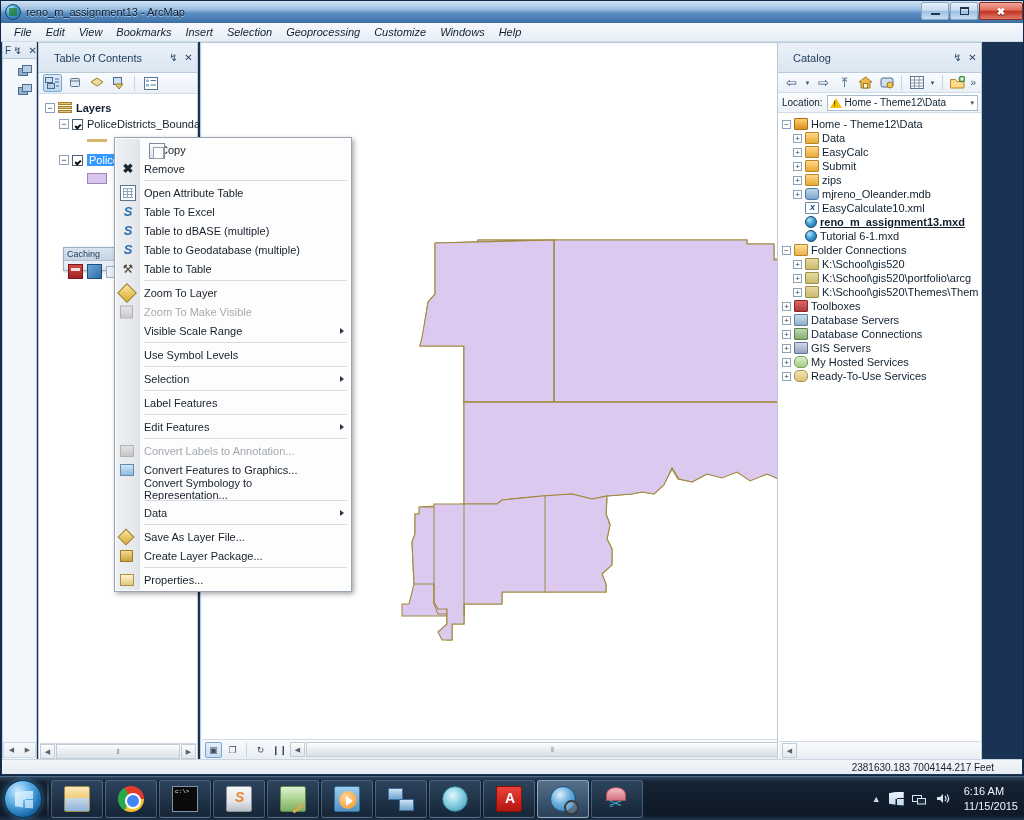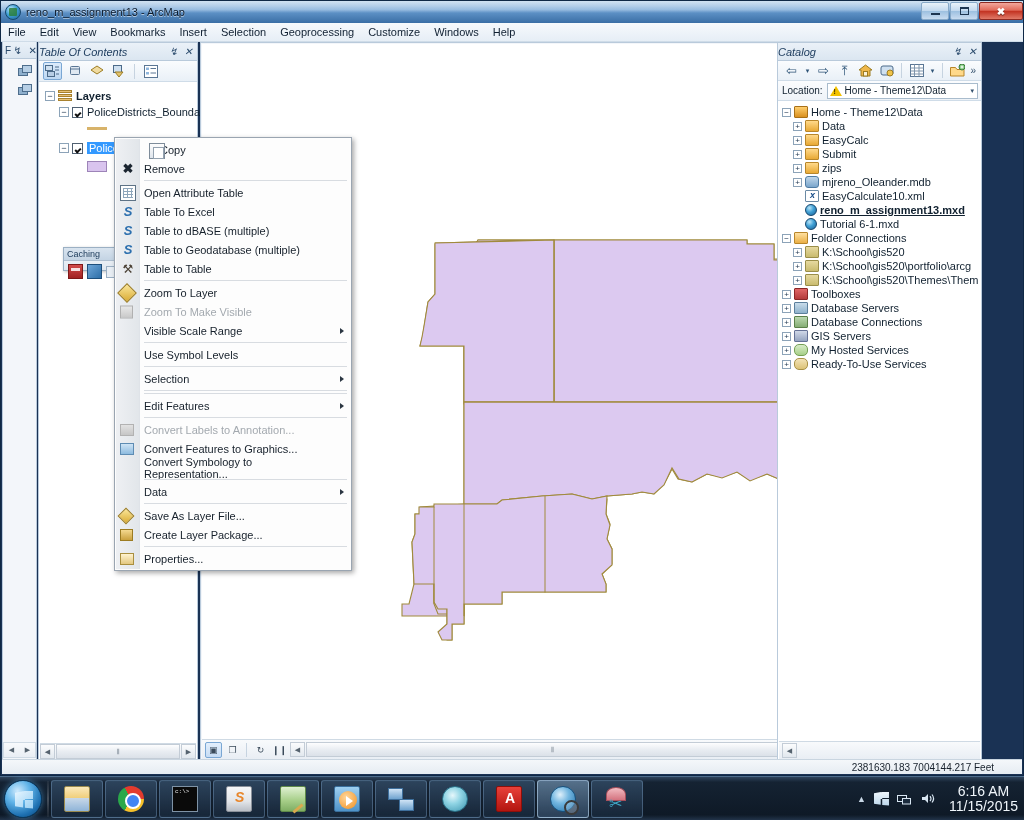--- a/index.html
+++ b/index.html
@@ -68,36 +68,36 @@
     background: linear-gradient(to bottom, #f2a79c 0%, #e06a5a 45%, #c33322 52%, #e07a68 100%);
     color: #fff; font-weight: bold; text-shadow: 0 1px 1px rgba(0,0,0,.5);
   }
   .win-btn .glyph-min { display:block; width: 9px; height: 2px; background: #1d3550; margin-top: 6px; }
   .win-btn .glyph-max { display:block; width: 9px; height: 8px; border: 1px solid #1d3550; border-top-width: 2px; }
 
   
   .menubar {
     position: absolute; left: 0; top: 22px; width: 1024px; height: 19px;
     background: linear-gradient(to bottom, #f6f9fc, #e6eef6);
-    display: flex; align-items: center; 
+    display: flex; align-items: center; padding-left: 6px;
     border-bottom: 1px solid #cfdce8;
+    font-style: italic;
   }
   .menu-item {
     padding: 2px 7px; font-size: 11px; color: #102032; cursor: default;
   }
 
   
   .panel-caption {
-    height: 18px;
+    height: 30px;
     background: linear-gradient(to bottom, #eaf1f8, #dbe6f1);
     border-bottom: 1px solid #b9cadb;
     display: flex; align-items: center;
     font-size: 11px; color: #1b3a5c;
-    padding-left: 0;
-    font-style: italic;
+    padding-left: 15px;
   }
   .panel-caption .cap-title { flex: 1; }
   .cap-btn { width: 13px; height: 13px; display:flex; align-items:center; justify-content:center;
              color:#29496b; font-size: 10px; margin-right: 2px; }
 
   
   .autohide-strip {
     position: absolute; left: 1px; top: 41px; width: 35px; height: 719px;
     background: #f3f6fa; border: 1px solid #b9cadb; border-top: none;
   }
@@ -422,21 +422,21 @@
   .ico-snip { position:relative; }
   .ico-snip::before { content:""; position:absolute; left:2px; top:1px; width:18px; height:12px; border-radius:50% 50% 0 0; background: linear-gradient(to bottom,#f2bcc2,#d4737f); border:1px solid #a8505c; }
   .ico-snip::after { content:"\2702"; position:absolute; left:5px; top:8px; font-size:16px; color:#3fa9c9; }
   .tray {
     margin-left: auto; display: flex; align-items: center; height: 44px; padding-right: 6px; gap: 8px;
   }
   .tray-chev { color: #c9d8e6; font-size: 9px; }
   .tray-ico { width: 16px; height: 16px; color: #d8e6f2; display:flex; align-items:center; justify-content:center; font-size: 13px; }
   .tray-win { width: 15px; height: 14px; background: linear-gradient(to bottom,#eef6fc,#bcd6ea); clip-path: polygon(0% 12%, 45% 4%, 45% 47%, 0% 50%, 0% 12%, 55% 3%, 100% 0%, 100% 47%, 55% 47%, 55% 53%, 100% 53%, 100% 100%, 55% 96%, 55% 53%, 45% 53%, 45% 95%, 0% 88%); }
   .tray-clock {
-    color: #f0f6fb; font-size: 14px; text-align: center; line-height: 15px; padding-left: 4px;
+    color: #f0f6fb; font-size: 11px; text-align: left; line-height: 15px; padding-left: 4px;
   }
 </style>
 </head>
 <body>
 
 <div id="app">
 
   <div class="win-frame">
 
     <div class="titlebar">
@@ -873,20 +873,23 @@
         <span>Use Symbol Levels</span>
       </div>
       <div class="ctx-sep"></div>
 
       <div class="ctx-item">
         <span>Selection</span>
         <span class="ctx-arrow"></span>
       </div>
       <div class="ctx-sep"></div>
 
+      <div class="ctx-item">
+        <span>Label Features</span>
+      </div>
       <div class="ctx-sep"></div>
 
       <div class="ctx-item">
         <span>Edit Features</span>
         <span class="ctx-arrow"></span>
       </div>
       <div class="ctx-sep"></div>
 
       <div class="ctx-item disabled">
         <span class="ctx-ico ico-convlbl"></span>

